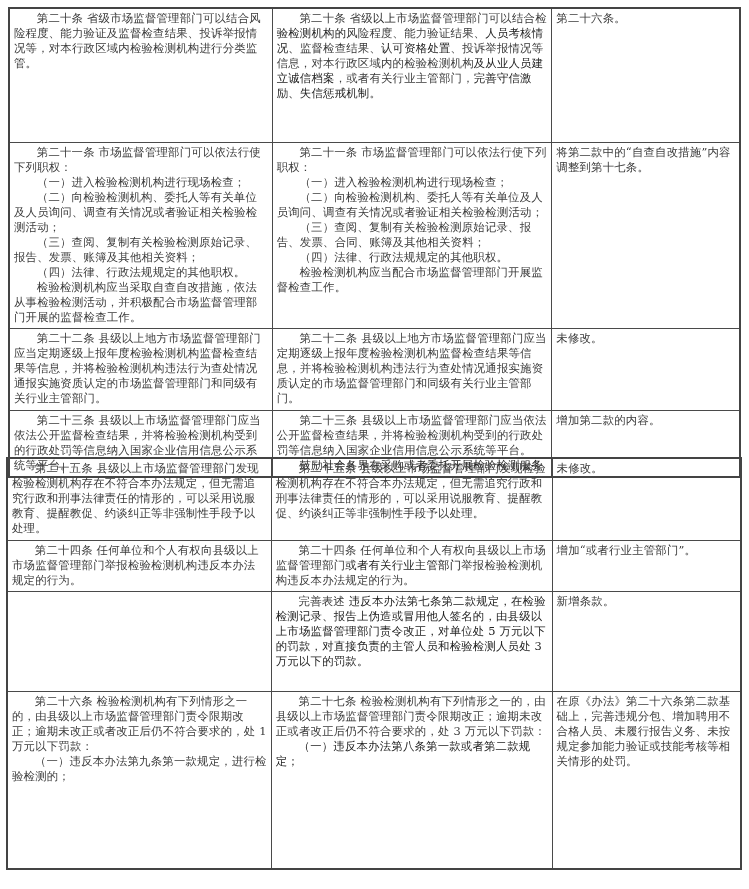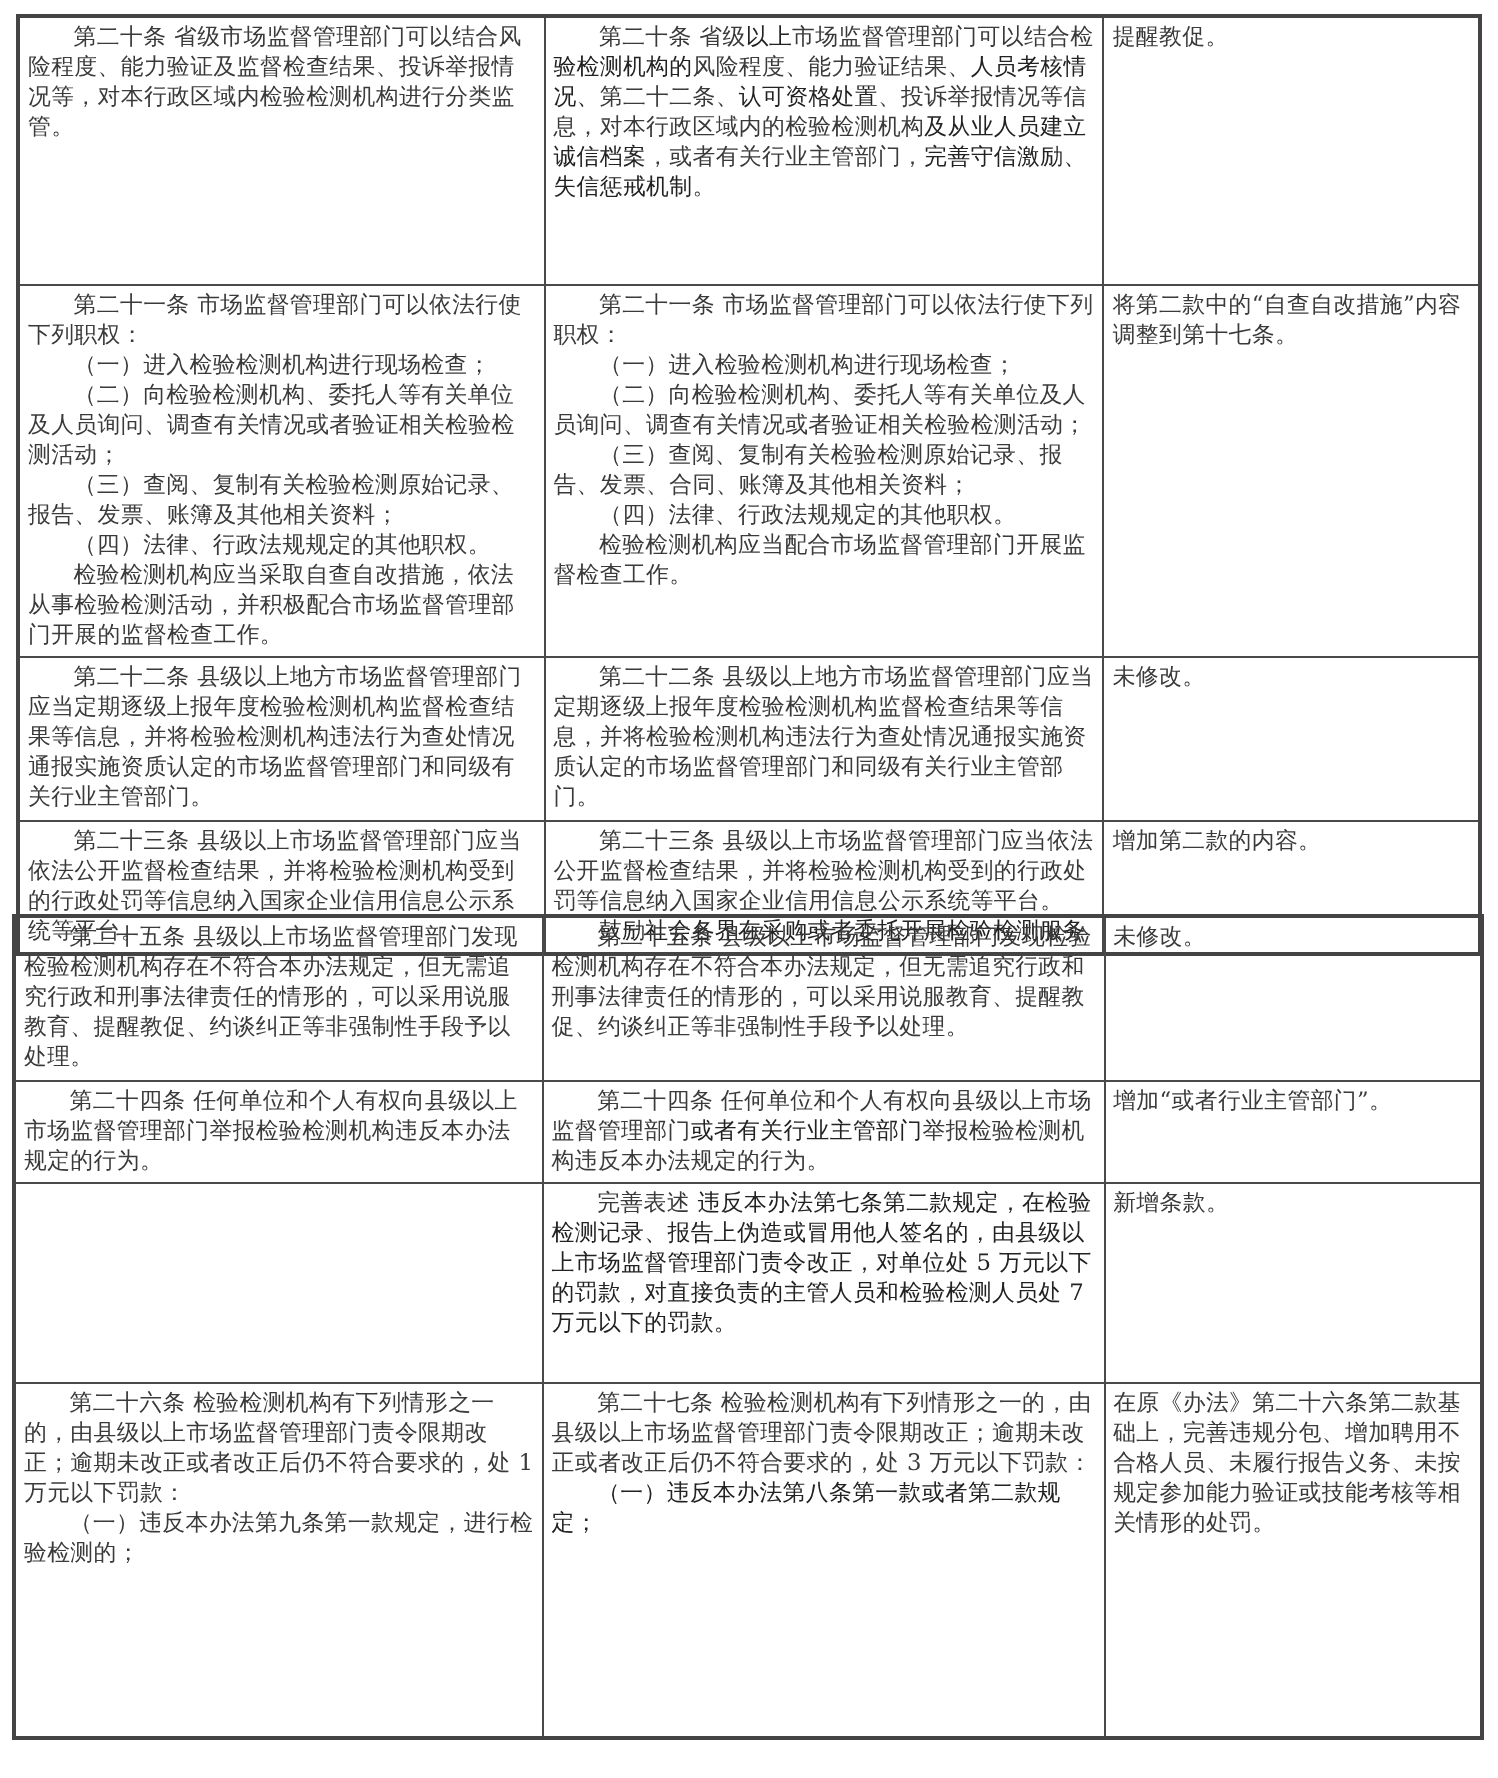--- a/index.html
+++ b/index.html
@@ -26,24 +26,24 @@
       <col class="c2">
       <col class="c3">
     </colgroup>
 
   <tbody>
       <tr style="height:134px">
     <td>
       <p class="p ind">第二十条 省级市场监督管理部门可以结合风险程度、能力验证及监督检查结果、投诉举报情况等，对本行政区域内检验检测机构进行分类监管。</p>
     </td>
     <td>
-      <p class="p ind"><span>第二十条 省级</span><span class="b">以上</span><span>市场监督管理部门可以结合检</span><span class="b">验检测机构的</span><span>风险程度、能力验证结果、</span><span class="b">人员考核情况、</span><span>第二十二条、</span><span class="b">认可资格处置</span><span>、投诉举报情况等信息，对本行政区域内的检验检测机构</span><span class="b">及从业人员建立诚信档案</span><span>，或者有关行业主管部门，</span><span class="b">完善守信激励、失信惩戒机制</span><span>。</span></p>
+      <p class="p ind"><span>第二十条 省级</span><span class="b">以上</span><span>市场监督管理部门可以结合检</span><span class="b">验检测机构的</span><span>风险程度、能力验证结果、</span><span class="b">人员考核情况、</span><span>监督检查结果、</span><span class="b">认可资格处置</span><span>、投诉举报情况等信息，对本行政区域内的检验检测机构</span><span class="b">及从业人员建立诚信档案</span><span>，或者有关行业主管部门，</span><span class="b">完善守信激励、失信惩戒机制</span><span>。</span></p>
     </td>
     <td>
-      <p class="p">提醒教促。</p>
+      <p class="p">第二十六条。</p>
     </td>
   </tr>
 
   <tr style="height:178px">
     <td>
       <p class="p ind">第二十一条 市场监督管理部门可以依法行使下列职权：</p>
       <p class="p ind">（一）进入检验检测机构进行现场检查；</p>
       <p class="p ind">（二）向检验检测机构、委托人等有关单位及人员询问、调查有关情况或者验证相关检验检测活动；</p>
       <p class="p ind">（三）查阅、复制有关检验检测原始记录、报告、发票、账簿及其他相关资料；</p>
       <p class="p ind">（四）法律、行政法规规定的其他职权。</p>
@@ -118,21 +118,21 @@
       <p class="p ind"><span>第二十四条 任何单位和个人有权向县级以上市场监督管理部门</span><span class="b">或者有关行业主管部门</span><span>举报检验检测机构违反本办法规定的行为。</span></p>
     </td>
     <td>
       <p class="p">增加“或者行业主管部门”。</p>
     </td>
   </tr>
 
   <tr style="height:100px">
     <td></td>
     <td>
-      <p class="p ind"><span>完善表述 </span><span class="b">违反本办法第七条第二款规定，在检验检测记录、报告上伪造或冒用他人签名的，由县级以上市场监督管理部门责令改正，对单位处 5 万元以下的罚款，对直接负责的主管人员和检验检测人员处 7 万元以下的罚款。</span></p>
+      <p class="p ind"><span>完善表述 </span><span class="b">违反本办法第七条第二款规定，在检验检测记录、报告上伪造或冒用他人签名的，由县级以上市场监督管理部门责令改正，对单位处 5 万元以下的罚款，对直接负责的主管人员和检验检测人员处 3 万元以下的罚款。</span></p>
     </td>
     <td>
       <p class="p">新增条款。</p>
     </td>
   </tr>
 
   <tr style="height:178px">
     <td>
       <p class="p ind">第二十六条 检验检测机构有下列情形之一的，由县级以上市场监督管理部门责令限期改正；逾期未改正或者改正后仍不符合要求的，处 1 万元以下罚款：</p>
       <p class="p ind">（一）违反本办法第九条第一款规定，进行检验检测的；</p>

